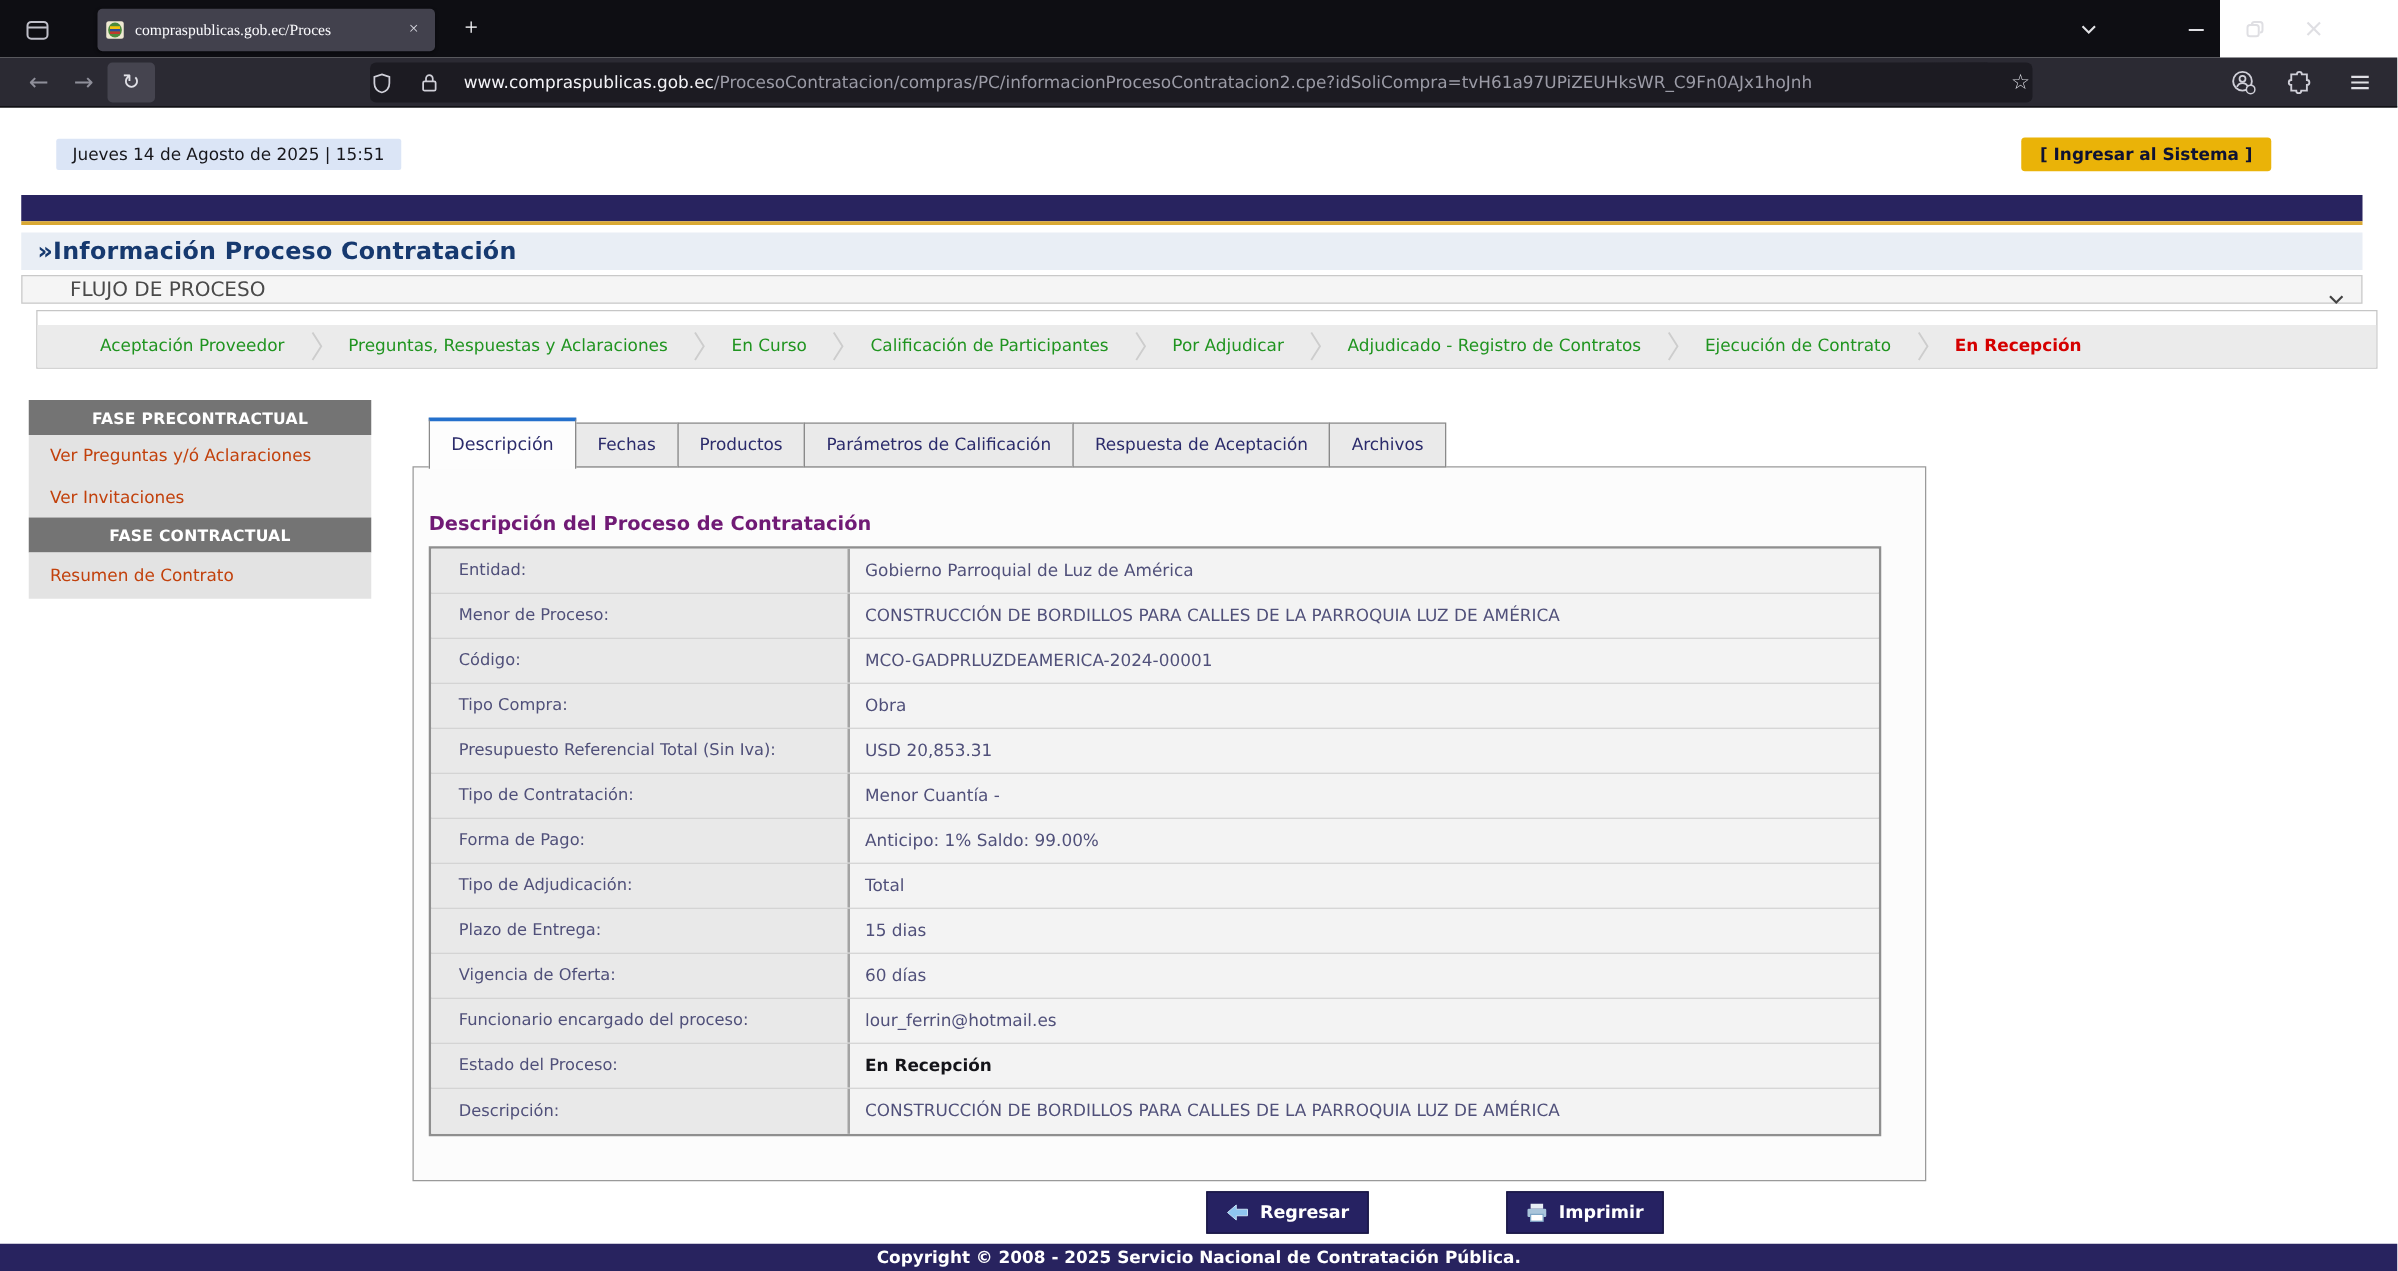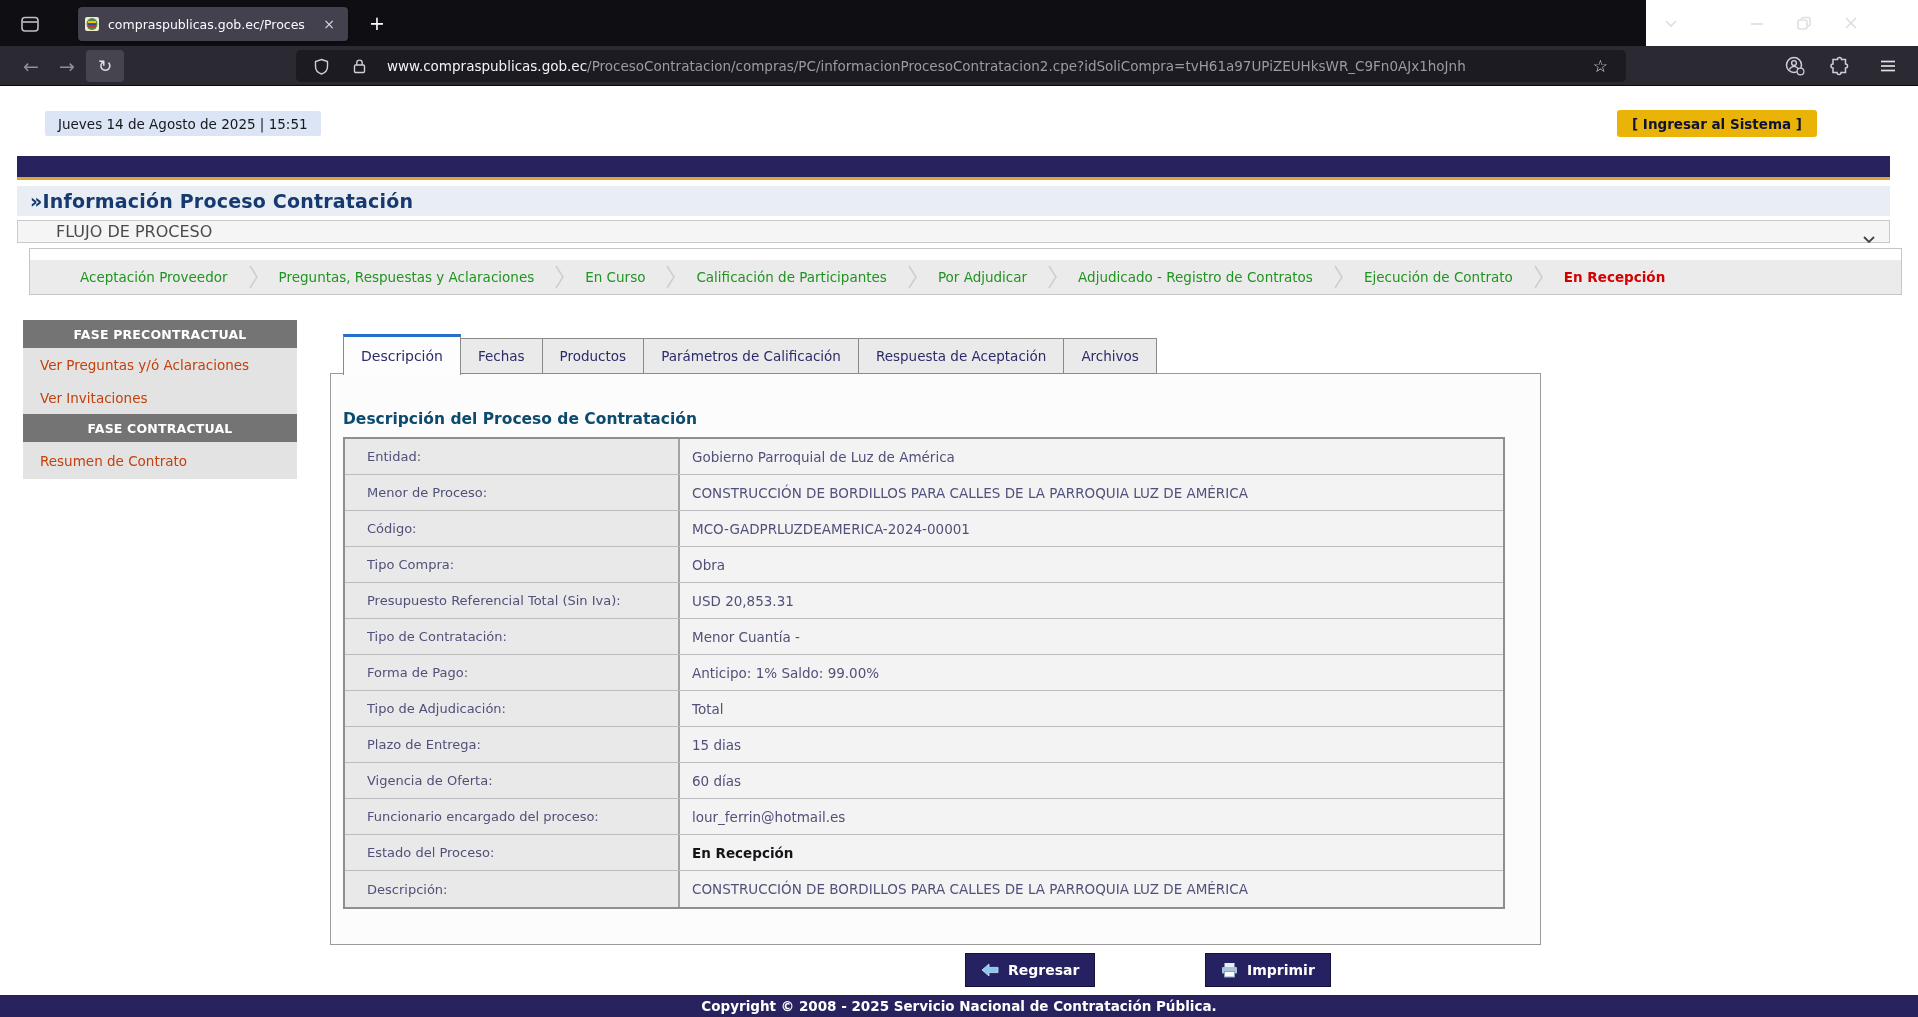--- a/index.html
+++ b/index.html
@@ -1,31 +1,31 @@
 <!DOCTYPE html>
 <html><head>
 <meta charset="utf-8">
 <style>
   * { margin:0; padding:0; box-sizing:border-box; }
   html,body { width:1918px; height:1017px; overflow:hidden; }
   body { font-family:"DejaVu Sans","Liberation Sans",sans-serif; background:#fff; position:relative; }
 
   
-  .tabbar { position:absolute; left:0; top:0; width:1646px; height:46px; background:#0e0e13; }
+  .tabbar { position:absolute; left:0; top:0; width:1776px; height:46px; background:#0e0e13;font-family:Liberation Serif, serif; }
   .fxview-btn { position:absolute; left:14px; top:11px; width:32px; height:26px; display:flex; align-items:center; justify-content:center; border-radius:4px; }
   .tab { position:absolute; left:78px; top:7px; width:270px; height:34px; background:#42414d; border-radius:4px; display:flex; align-items:center; padding:0 8px 0 6px; box-shadow:0 1px 3px rgba(0,0,0,.4); }
   .tab-title { flex:1; color:#fbfbfe; font-size:12.5px; white-space:nowrap; overflow:hidden; margin-left:8px; }
   .tab-close { color:#d8d8e0; font-size:14px; padding:2px 5px; border-radius:3px; }
   .newtab-btn { position:absolute; left:362px; top:9px; width:30px; height:28px; color:#fbfbfe; font-size:19px; display:flex; align-items:center; justify-content:center; border-radius:4px; }
   .winctrl { position:absolute; top:8px; width:34px; height:30px; display:flex; align-items:center; justify-content:center; }
 
   .navbar { position:absolute; left:0; top:46px; width:1918px; height:40px; background:#2b2a33; border-bottom:1px solid #0a0a0d; }
   .nav-arrow { position:absolute; top:52px; width:30px; height:28px; display:flex; align-items:center; justify-content:center; color:#8f8f9a; font-size:19px; }
   .reload-pill { position:absolute; left:86px; top:50px; width:38px; height:32px; background:#45444f; border-radius:4px; display:flex; align-items:center; justify-content:center; color:#e2e2e8; font-size:17px; }
-  .urlbar { position:absolute; left:296px; top:50px; width:1330px; height:32px; background:#1c1b22; border-radius:5px; display:flex; align-items:center; padding:0 18px;gap:11px; }
+  .urlbar { position:absolute; left:296px; top:50px; width:1330px; height:32px; background:#1c1b22; border-radius:5px; display:flex; align-items:center; padding:0 2px;gap:11px; }
   .url-text { margin-left:10px; font-size:13.5px; white-space:nowrap; overflow:hidden; flex:1; position:relative; }
   .url-domain { color:#f3f3f7; }
   .url-path { color:#9b9ba6; }
   .url-fade { position:absolute; right:30px; top:50px; width:70px; height:30px; background:linear-gradient(90deg, rgba(28,27,34,0), #1c1b22); }
   .url-star { color:#d9d9e0; font-size:17px; margin-left:8px; }
   .nav-right-icon { position:absolute; top:52px; width:32px; height:28px; display:flex; align-items:center; justify-content:center; color:#dfdfe4; }
 
   
   .date-chip { position:absolute; left:45px; top:111px; height:25px; background:#dbe5f6; display:flex; align-items:center; padding:0 13px; font-size:13.5px; color:#17171c; border-radius:2px; }
   .login-chip { position:absolute; left:1617px; top:110px; height:27px; background:#eab308; display:flex; align-items:center; padding:0 15px; font-size:13.5px; font-weight:bold; color:#0e1233; border-radius:3px; cursor:pointer; }
@@ -52,21 +52,21 @@
   .side-items { background:#e3e3e3; }
   .side-item { height:33px; display:flex; align-items:center; padding-left:17px; font-size:13.5px; color:#c2410c; cursor:pointer; }
   .side-item.tall { height:37px; }
 
   
   .tabs { position:absolute; left:344px; top:333px; height:41px; display:flex; align-items:flex-end; z-index:3; }
   .tabbtn { height:36px; background:#eaeaea; border:1px solid #8a8a8a; margin-left:-1px; display:flex; align-items:center; padding:0 17px; font-size:13.5px; color:#2b2b6b; white-space:nowrap; cursor:pointer; }
   .tabbtn.active { height:41px; background:#fdfdfd; border-top:3px solid #2470cc; border-bottom:none; margin-bottom:-1px; font-size:14px; z-index:4; }
 
   .panel { position:absolute; left:330px; top:373px; width:1211px; height:572px; background:#fcfcfc; border:1px solid #9a9a9a; z-index:1; }
-  .detail-heading { position:absolute; left:343px; top:410px; font-size:15.5px; font-weight:bold; color:#0c4a6e; z-index:2; }
+  .detail-heading { position:absolute; left:343px; top:410px; font-size:15.5px; font-weight:bold; color:#701a75; z-index:2; }
 
   .dtable { position:absolute; left:343px; top:437px; width:1162px; border:2px solid #8f8f8f; z-index:2; }
   .drow { display:flex; height:36px; border-bottom:1px solid #bcbcbc; }
   .drow:last-child { border-bottom:none; }
   .dlabel { width:335px; background:#e9e9e9; border-right:2px solid #a3a3a3; display:flex; align-items:center; padding-left:22px; font-size:13px; color:#50507a; }
   .dvalue { flex:1; background:#f3f3f3; display:flex; align-items:center; padding-left:12px; font-size:13.5px; color:#50507a; }
   .dvalue.strong { font-weight:bold; color:#141419; }
 
   
   .actionbtn { position:absolute; top:953px; height:34px; background:#262262; border:1px solid #14123d; color:#fff; font-weight:bold; font-size:14px; font-family:"DejaVu Sans","Liberation Sans",sans-serif; display:flex; align-items:center; gap:9px; padding:0 15px; cursor:pointer; }

